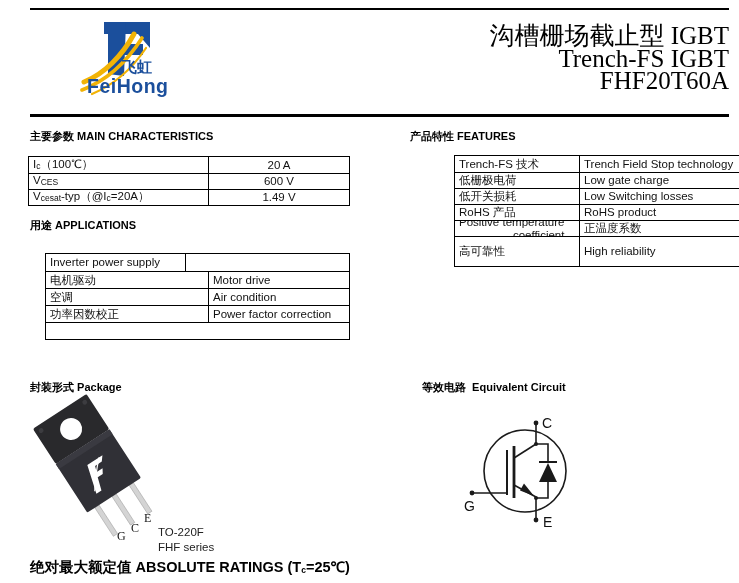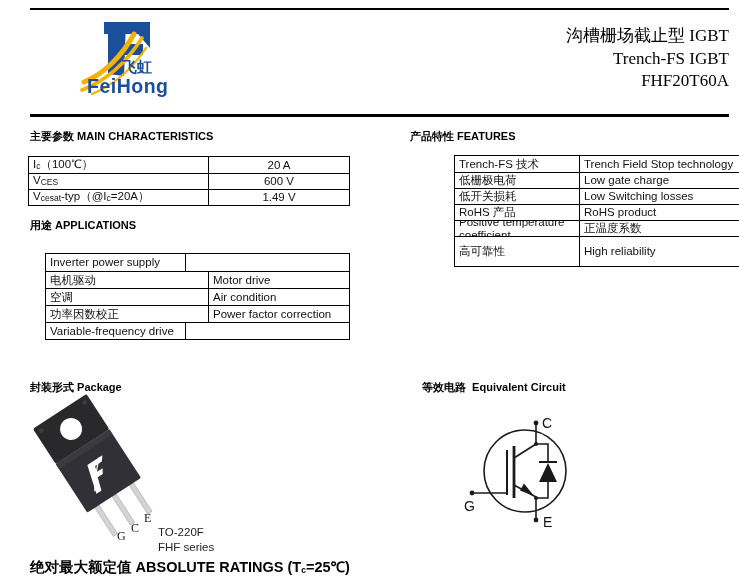--- a/index.html
+++ b/index.html
@@ -3,32 +3,32 @@
 <meta charset="utf-8">
 <style>
   html,body{margin:0;padding:0;background:#ffffff;}
   .page{position:relative;width:739px;height:583px;background:#fff;overflow:hidden;
         font-family:"Liberation Sans",sans-serif;color:#111;}
   .rule{position:absolute;left:30px;width:699px;background:#000;}
   .rule-top{top:8px;height:2px;}
   .rule-2{top:114px;height:2.5px;}
 
   .title-block{position:absolute;top:25px;right:10px;text-align:right;
-        font-family:"Liberation Serif",serif;font-size:17px;line-height:22.5px;color:#000;}
+        font-family:"Liberation Serif",serif;font-size:25px;line-height:22.5px;color:#000;}
 
   .sec-h{position:absolute;font-weight:bold;font-size:11px;white-space:pre;color:#000;}
   #h-main{left:30px;top:129px;}
   #h-feat{left:410px;top:129px;}
   #h-apps{left:30px;top:218px;}
   #h-pkg{left:30px;top:380px;}
   #h-circ{left:422px;top:380px;}
   #h-abs{left:30px;top:556px;font-size:14.5px;}
 
   .tbl{position:absolute;border:1px solid #000;background:#fff;}
-  .tr{display:flex;border-top:1px solid #000;box-sizing:border-box;}
+  .tr{display:flex;border-top:1px solid #000;box-sizing:border-box;text-align:right;}
   .tr:first-child{border-top:none;}
   .td{box-sizing:border-box;display:flex;align-items:center;padding:1px 4px;
       font-size:11.5px;line-height:12.5px;overflow:hidden;}
   .td:first-child{border-right:1px solid #000;}
   .sub{font-size:8.5px;vertical-align:-1px;}
 
   #tbl-main{left:28px;top:156px;}
   #tbl-main .tr{height:16px;}
   #tbl-main .td:first-child{width:180px;}
   #tbl-main .td:last-child{width:140px;justify-content:center;}
@@ -117,21 +117,20 @@
       </div>
       <div class="tr">
         <div class="td td-cn">空调</div>
         <div class="td td-en">Air condition</div>
       </div>
       <div class="tr">
         <div class="td td-cn">功率因数校正</div>
         <div class="td td-en">Power factor correction</div>
       </div>
       <div class="tr">
-        <div class="td td-en">Variable-frequency drive</div>
       </div>
     </div>
   <div class="tbl" id="tbl-features">
       <div class="tr">
         <div class="td td-cn">Trench-FS 技术</div>
         <div class="td td-en">Trench Field Stop technology</div>
       </div>
       <div class="tr">
         <div class="td td-cn">低栅极电荷</div>
         <div class="td td-en">Low gate charge</div>

